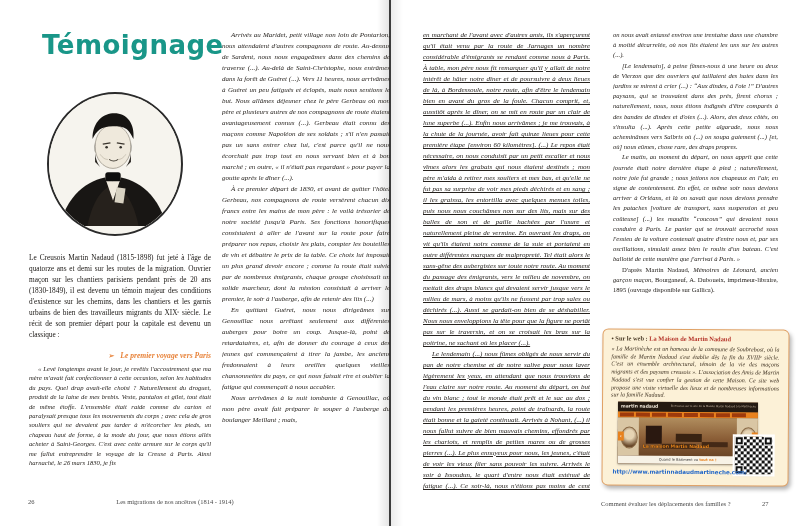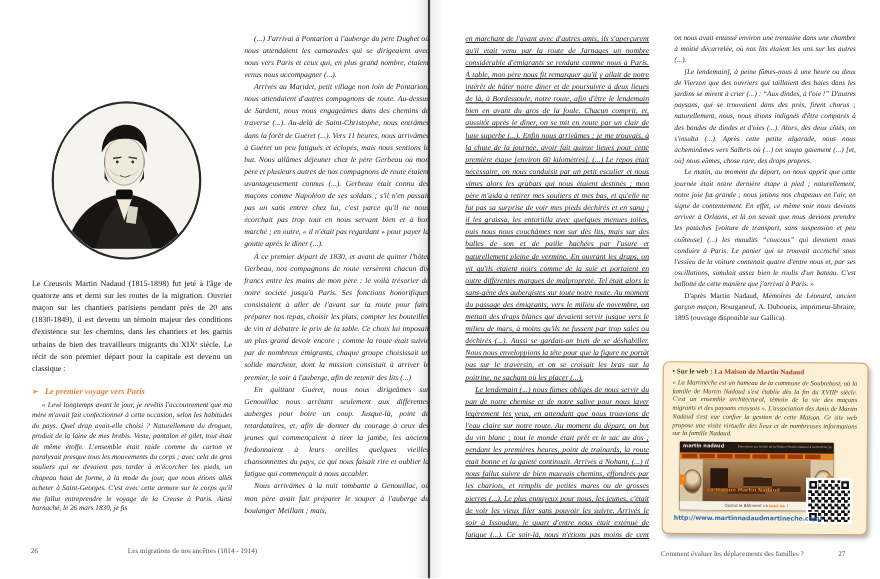--- a/index.html
+++ b/index.html
@@ -88,20 +88,21 @@
     color:#2468c8;font-family:"DejaVu Sans",sans-serif;}
 </style>
 </head>
 <body>
 
 <div class="spread">
   <div class="spine-shade-l"></div>
   <div class="spine-shade-r"></div>
   <div class="spine"></div>
 
+  <div class="title" style="color:#199688;">Témoignage</div>
 
   <div class="portrait">
     <svg width="128" height="136" viewBox="0 0 100 100">
       <rect x="0" y="0" width="100" height="100" fill="#f6f4ee"></rect>
       <path d="M8,100 C16,72 33,63 50,61 C67,63 84,72 92,100 Z" fill="#181614"></path>
       <path d="M30,100 C34,80 42,70 50,68 C58,70 66,80 70,100 Z" fill="#26211c"></path>
       <path d="M43,60 L50,80 L57,60 L50,65 Z" fill="#efe9dc"></path>
       <rect x="44" y="58" width="12" height="7" rx="2" fill="#0e0e0e"></rect>
       <rect x="52" y="70" width="7" height="12" fill="#d8d2c2" transform="rotate(8 55 76)"></rect>
       <ellipse cx="50" cy="38" rx="14" ry="17" fill="#efe9dc" stroke="#9a9488" stroke-width="0.6"></ellipse>
@@ -115,30 +116,29 @@
       <path d="M47,48 C49,49.5 52,49.5 54,48" stroke="#4a453c" stroke-width="0.8" fill="none"></path>
       <path d="M40,44 C42,47 44,48 46,48" stroke="#b8b0a0" stroke-width="0.5" fill="none"></path>
       <path d="M60,44 C58,47 56,48 54,48" stroke="#b8b0a0" stroke-width="0.5" fill="none"></path>
     </svg>
   </div>
 
   <div class="intro">
     <p>Le Creusois Martin Nadaud (1815-1898) fut jeté à l'âge de quatorze ans et demi sur les routes de la migration. Ouvrier maçon sur les chantiers parisiens pendant près de 20 ans (1830-1849), il est devenu un témoin majeur des conditions d'existence sur les chemins, dans les chantiers et les garnis urbains de bien des travailleurs migrants du XIXᵉ siècle. Le récit de son premier départ pour la capitale est devenu un classique :</p>
   </div>
 
-  <div class="sec-head" style="color:#e8833a;">
+  <div class="sec-head" style="color:#e8833a;text-align:right;">
     <span class="arrow">➢</span><span>Le premier voyage vers Paris</span>
   </div>
 
   <div class="quotecol">
     <p class="ind">« Levé longtemps avant le jour, je revêtis l'accoutrement que ma mère m'avait fait confectionner à cette occasion, selon les habitudes du pays. Quel drap avait-elle choisi ? Naturellement du droguet, produit de la laine de mes brebis. Veste, pantalon et gilet, tout était de même étoffe. L'ensemble était raide comme du carton et paralysait presque tous les mouvements du corps ; avec cela de gros souliers qui ne devaient pas tarder à m'écorcher les pieds, un chapeau haut de forme, à la mode du jour, que nous étions allés acheter à Saint-Georges. C'est avec cette armure sur le corps qu'il me fallut entreprendre le voyage de la Creuse à Paris. Ainsi harnaché, le 26 mars 1830, je fis</p>
   </div>
 
   <div class="col lp-col2">
-    <p class="ind">(...) J'arrivai à Pontarion à l'auberge du père Dughet où nous attendaient les camarades qui se dirigeaient avec nous vers Paris et ceux qui, en plus grand nombre, étaient venus nous accompagner (...).</p>
     <p class="ind">Arrivés au Maridet, petit village non loin de Pontarion, nous attendaient d'autres compagnons de route. Au-dessus de Sardent, nous nous engageâmes dans des chemins de traverse (...). Au-delà de Saint-Christophe, nous entrâmes dans la forêt de Guéret (...). Vers 11 heures, nous arrivâmes à Guéret un peu fatigués et éclopés, mais nous sentions le but. Nous allâmes déjeuner chez le père Gerbeau où mon père et plusieurs autres de nos compagnons de route étaient avantageusement connus (...). Gerbeau était connu des maçons comme Napoléon de ses soldats ; s'il n'en passait pas un sans entrer chez lui, c'est parce qu'il ne nous écorchait pas trop tout en nous servant bien et à bon marché ; en outre, « il n'était pas regardant » pour payer la goutte après le dîner (...).</p>
     <p class="ind">À ce premier départ de 1830, et avant de quitter l'hôtel Gerbeau, nos compagnons de route versèrent chacun dix francs entre les mains de mon père : le voilà trésorier de notre société jusqu'à Paris. Ses fonctions honorifiques consistaient à aller de l'avant sur la route pour faire préparer nos repas, choisir les plats, compter les bouteilles de vin et débattre le prix de la table. Ce choix lui imposait un plus grand devoir encore ; comme la route était suivie par de nombreux émigrants, chaque groupe choisissait un solide marcheur, dont la mission consistait à arriver le premier, le soir à l'auberge, afin de retenir des lits (...)</p>
     <p class="ind">En quittant Guéret, nous nous dirigeâmes sur Genouillac nous arrêtant seulement aux différentes auberges pour boire un coup. Jusque-là, point de retardataires, et, afin de donner du courage à ceux des jeunes qui commençaient à tirer la jambe, les anciens fredonnaient à leurs oreilles quelques vieilles chansonnettes du pays, ce qui nous faisait rire et oublier la fatigue qui commençait à nous accabler.</p>
     <p class="ind">Nous arrivâmes à la nuit tombante à Genouillac, où mon père avait fait préparer le souper à l'auberge du boulanger Meillant ; mais,</p>
   </div>
 
   <div class="foot f-pn-l">26</div>
   <div class="foot f-tx-l">Les migrations de nos ancêtres (1814 - 1914)</div>
 
   <div class="col rp-col1">

